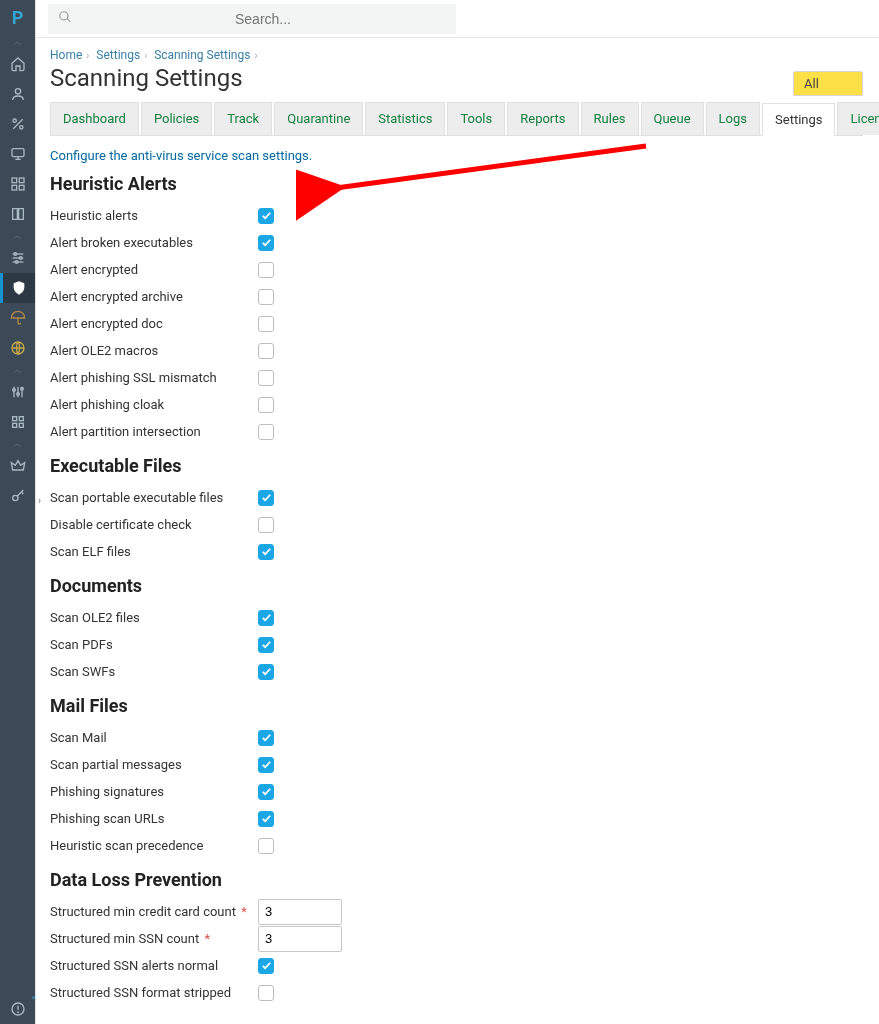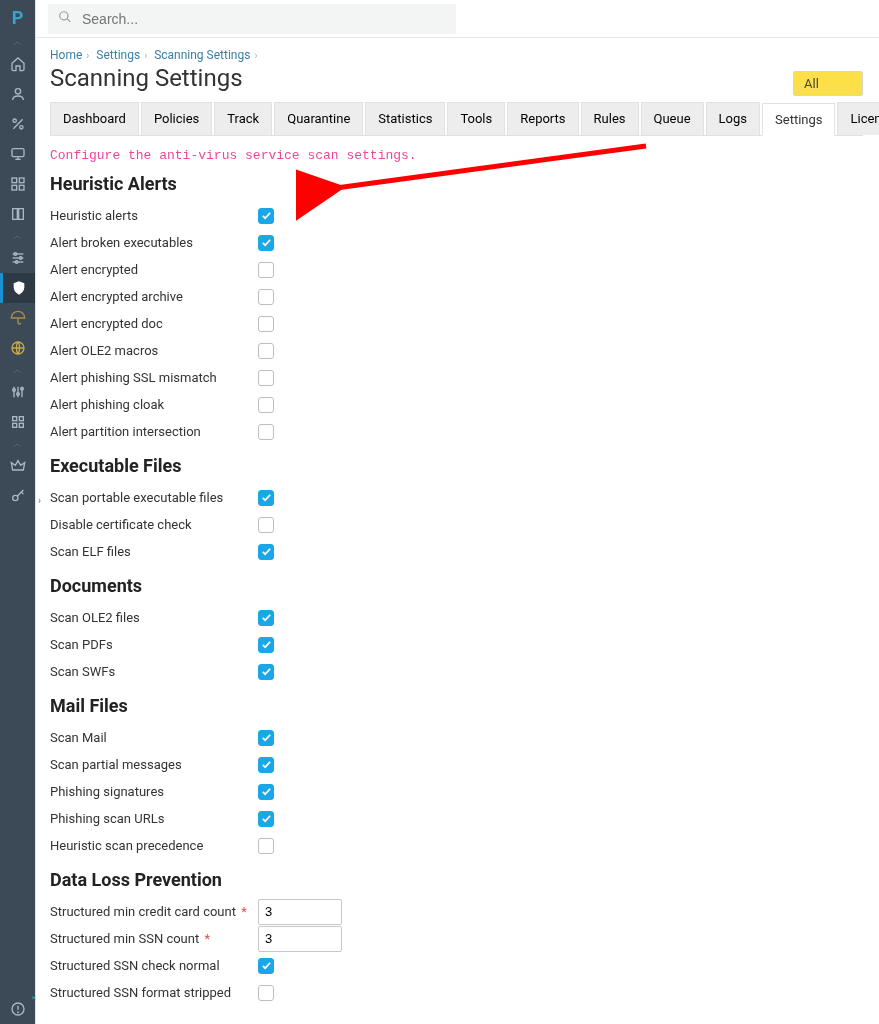--- a/index.html
+++ b/index.html
@@ -12,35 +12,35 @@
   .rail-item.selected{background:#2d3945;color:#fff;border-left:3px solid #1793d1;}
   .rail-sep{height:14px;width:100%;display:flex;align-items:center;justify-content:center;color:#6c7e8c;font-size:10px;}
   .rail-bottom{margin-top:auto;width:35px;height:30px;display:flex;align-items:center;justify-content:center;color:#a9b9c4;position:relative;}
   .rail-bottom .x{position:absolute;top:-1px;right:-1px;font-size:8px;color:#37a3cf;}
   .rail-expand{position:absolute;right:-6px;bottom:518px;color:#6c7e8c;font-size:10px;}
   .rail svg{width:16px;height:16px;}
   
   .main{flex:1;display:flex;flex-direction:column;border-left:1px solid #e2e2e2;background:#fff;overflow:hidden;}
   .topbar{height:38px;display:flex;align-items:center;border-bottom:1px solid #e7e7e7;padding:0 12px;}
   .search{display:flex;align-items:center;background:#f3f4f4;border-radius:2px;height:30px;width:408px;padding:0 10px;color:#888;}
-  .search input{border:none;background:transparent;outline:none;flex:1;font-size:14px;color:#555;}
+  .search input{border:none;background:transparent;outline:none;flex:1;font-size:14px;color:#555;text-align:center;}
   .search svg{width:14px;height:14px;margin-right:8px;fill:#9e9e9e;}
   .content{padding:10px 16px 32px 14px;overflow:auto;flex:1;position:relative;}
   .breadcrumbs{font-size:12px;color:#3a7fa5;margin-bottom:2px;}
   .breadcrumbs a{color:#3a7fa5;text-decoration:none;cursor:pointer;}
   .breadcrumbs .chev{color:#aab;margin:0 4px;font-size:10px;}
   .header-row{display:flex;align-items:center;}
   h1.page-title{font-size:24px;font-weight:400;margin:0 0 10px 0;color:#333;}
   .scope-select{margin-left:auto;border:1px solid #d5d5d5;border-radius:2px;padding:4px 28px 4px 10px;font-size:13px;color:#444;background:#fde047;cursor:pointer;min-width:70px;}
   
   .tabs{display:flex;border-bottom:1px solid #e1e1e1;margin-bottom:12px;}
-  .tab{padding:8px 12px;font-size:13px;color:#000000;background:#ededed;margin-right:2px;border:1px solid #e1e1e1;border-bottom:none;cursor:pointer;}
+  .tab{padding:8px 12px;font-size:13px;color:#15803d;background:#ededed;margin-right:2px;border:1px solid #e1e1e1;border-bottom:none;cursor:pointer;}
   .tab.active{background:#fff;color:#333;border-bottom:1px solid #fff;position:relative;top:1px;}
   
-  .desc{font-size:13px;color:#ec4899;margin:0 0 6px 0;font-family:Liberation Mono, monospace;}
+  .desc{font-size:13px;color:#0369a1;margin:0 0 6px 0;}
   h2.section{font-size:18px;font-weight:700;margin:10px 0 8px 0;color:#222;}
   .row{display:flex;align-items:center;min-height:27px;margin:0;}
   .row-label{width:208px;font-size:13px;color:#333;}
   .req{color:#d9534f;margin-left:2px;}
   .chk{width:16px;height:16px;border:1px solid #bdbdbd;border-radius:3px;display:inline-flex;align-items:center;justify-content:center;cursor:pointer;background:#fff;}
   .chk.checked{background:#1ba7e6;border-color:#1ba7e6;}
   .chk.checked svg{width:11px;height:11px;}
   .num-input{width:84px;height:26px;border:1px solid #c7c7c7;border-radius:2px;padding:2px 6px;font-size:13px;}
   
   .arrow-svg{position:absolute;left:260px;top:100px;pointer-events:none;}
@@ -341,21 +341,21 @@
           <h2 class="section">Data Loss Prevention</h2>
           <div class="row">
             <div class="row-label">Structured min credit card count<span class="req"> *</span></div>
             <input class="num-input" value="3" style="">
           </div>
           <div class="row">
             <div class="row-label">Structured min SSN count<span class="req"> *</span></div>
             <input class="num-input" value="3" style="">
           </div>
           <div class="row">
-            <div class="row-label">Structured SSN check normal</div>
+            <div class="row-label">Structured SSN alerts normal</div>
             <span class="chk checked">
               <svg viewBox="0 0 24 24" fill="none" stroke="#fff" stroke-width="4">
                 <polyline points="4 13 9 18 20 6"></polyline>
               </svg>
             </span>
           </div>
           <div class="row">
             <div class="row-label">Structured SSN format stripped</div>
             <span class="chk"></span>
           </div>

